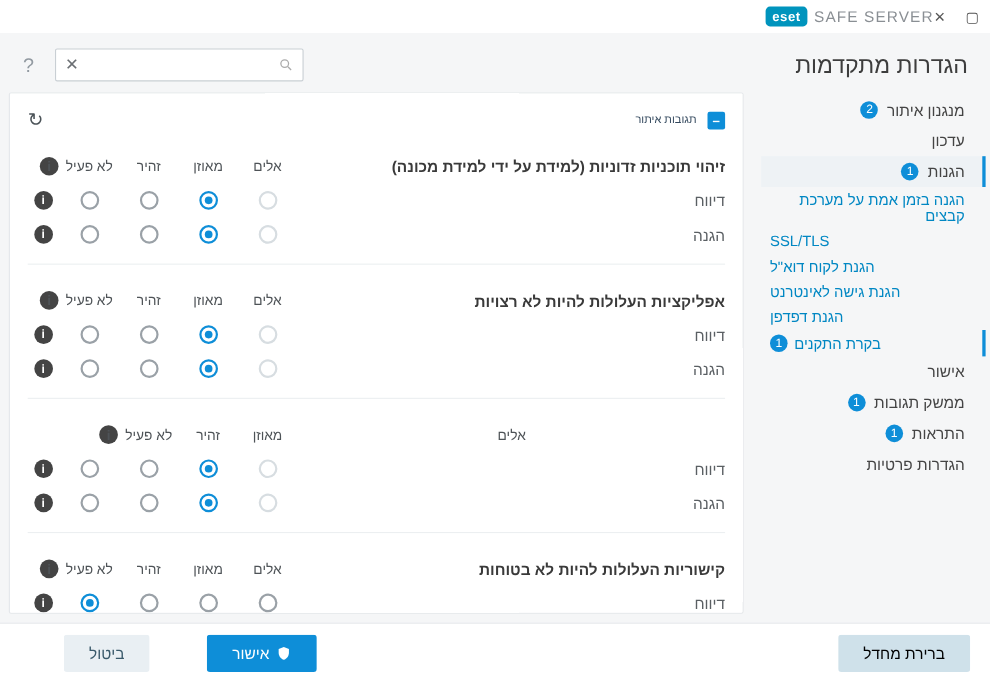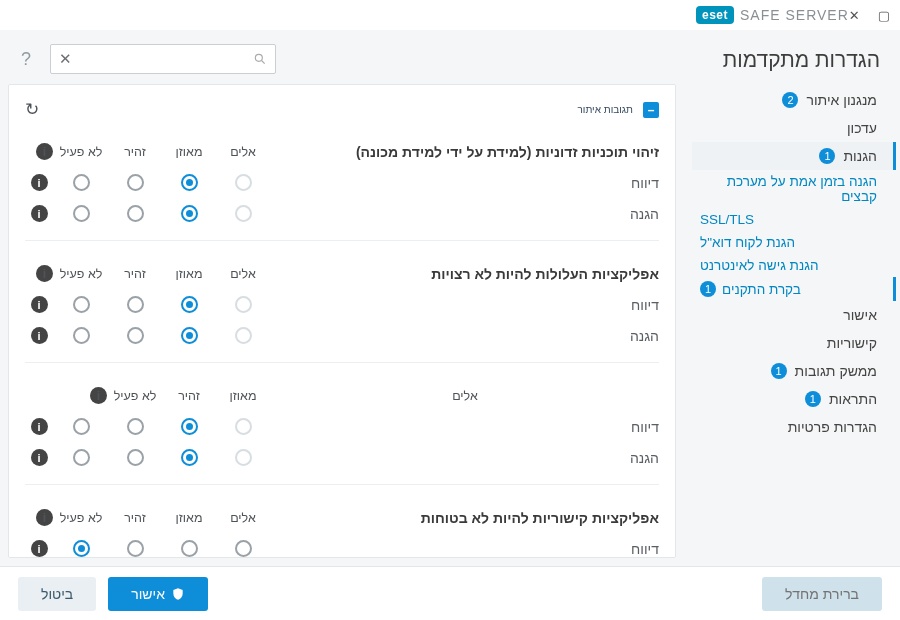--- a/index.html
+++ b/index.html
@@ -52,22 +52,22 @@
 
   .radio { width:17px; height:17px; border:2px solid #9aa1a7; border-radius:50%; display:inline-block; position:relative; cursor:pointer; }
   .radio.on { border-color:#0e8ed8; }
   .radio.on::after { content:""; position:absolute; inset:3px; background:#0e8ed8; border-radius:50%; }
   .radio.ghost { border-color:#d7dde1; }
 
   .info { width:17px;height:17px;border-radius:50%;background:#444;color:#fff;display:inline-flex;align-items:center;justify-content:center;font-size:11px;font-weight:700;cursor:pointer; }
 
   
   .footer { height:54px; background:#fff; border-top:1px solid #e4e7ea; display:flex; align-items:center; padding:0 18px; gap:12px; }
-  .btn { height:34px; padding:0 22px; border-radius:3px; font-size:14px; cursor:pointer; display:inline-flex; align-items:center; gap:6px; border:1px solid transparent; }
-  .btn-default  { background:#cfe1ea; color:#737373; }
+  .btn { height:34px; padding:0 22px; border-radius:3px; font-size:14px; cursor:pointer; display:inline-flex; align-items:center; gap:6px; border:1px solid transparent;margin-left:40px; }
+  .btn-default  { background:#cfe1ea; color:#000000; }
   .btn-primary  { background:#0e8ed8; color:#fff;justify-content:center; }
   .btn-secondary{ background:#e9eff3; color:#3a5a6b; }
   .footer .spacer { flex:1; }
 
   
   .subgroup { padding-right:0; }
 </style>
 </head>
 <body>
 
@@ -106,31 +106,31 @@
         </div>
       <div class="side-sub">
           <span>SSL/TLS</span>
         </div>
       <div class="side-sub">
           <span>הגנת לקוח דוא"ל</span>
         </div>
       <div class="side-sub">
           <span>הגנת גישה לאינטרנט</span>
         </div>
+      <div class="side-sub">
+          <span>הגנת דפדפן</span>
+        </div>
       <div class="side-sub sel">
         <span>בקרת התקנים</span>
         <span class="nbadge">1</span>
       </div>
     </div>
 
     <div class="side-item">
       <span>אישור</span>
-      </div>
-    <div class="side-item">
-      <span>קישוריות</span>
       </div>
     <div class="side-item">
       <span>ממשק תגובות</span>
       <span class="nbadge">1</span>
       </div>
     <div class="side-item">
       <span>התראות</span>
       <span class="nbadge">1</span>
       </div>
     <div class="side-item">
@@ -291,21 +291,21 @@
               <div class="cell">
                 <span class="radio"></span>
               </div>
               <div class="cell">
                 <span class="info">i</span>
               </div>
             </div>
           </div>
           <div class="group">
             <div class="levels-hdr">
-              <div class="grp-head">אפליקציות קישוריות להיות לא בטוחות</div>
+              <div class="grp-head">קישוריות העלולות להיות לא בטוחות</div>
               <span>אלים</span>
               <span>מאוזן</span>
               <span>זהיר</span>
               <span>לא פעיל</span>
               <span class="info">i</span>
             </div>
             <div class="row">
               <div class="lbl">דיווח</div>
               <div class="cell">
                 <span class="radio"></span>

